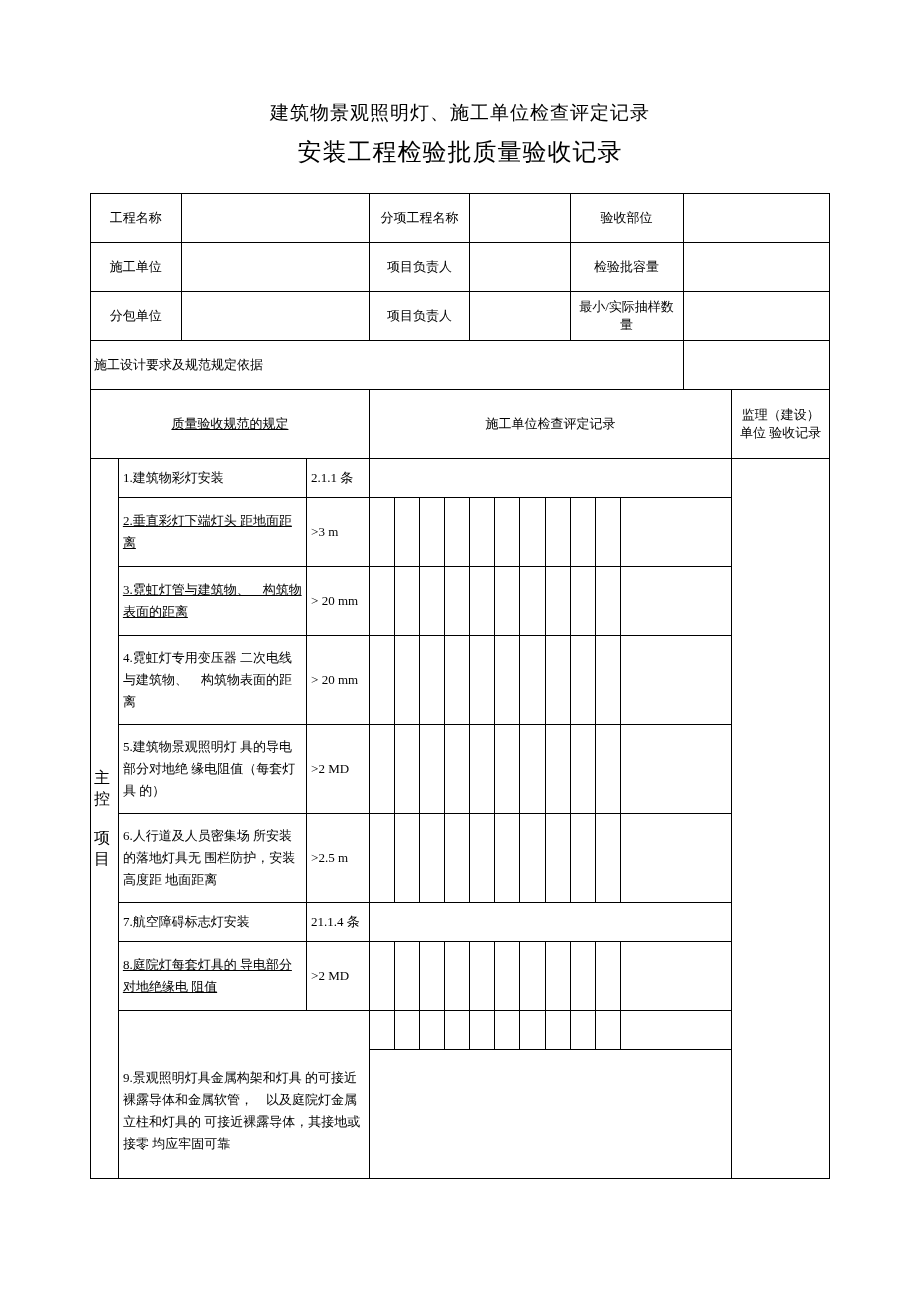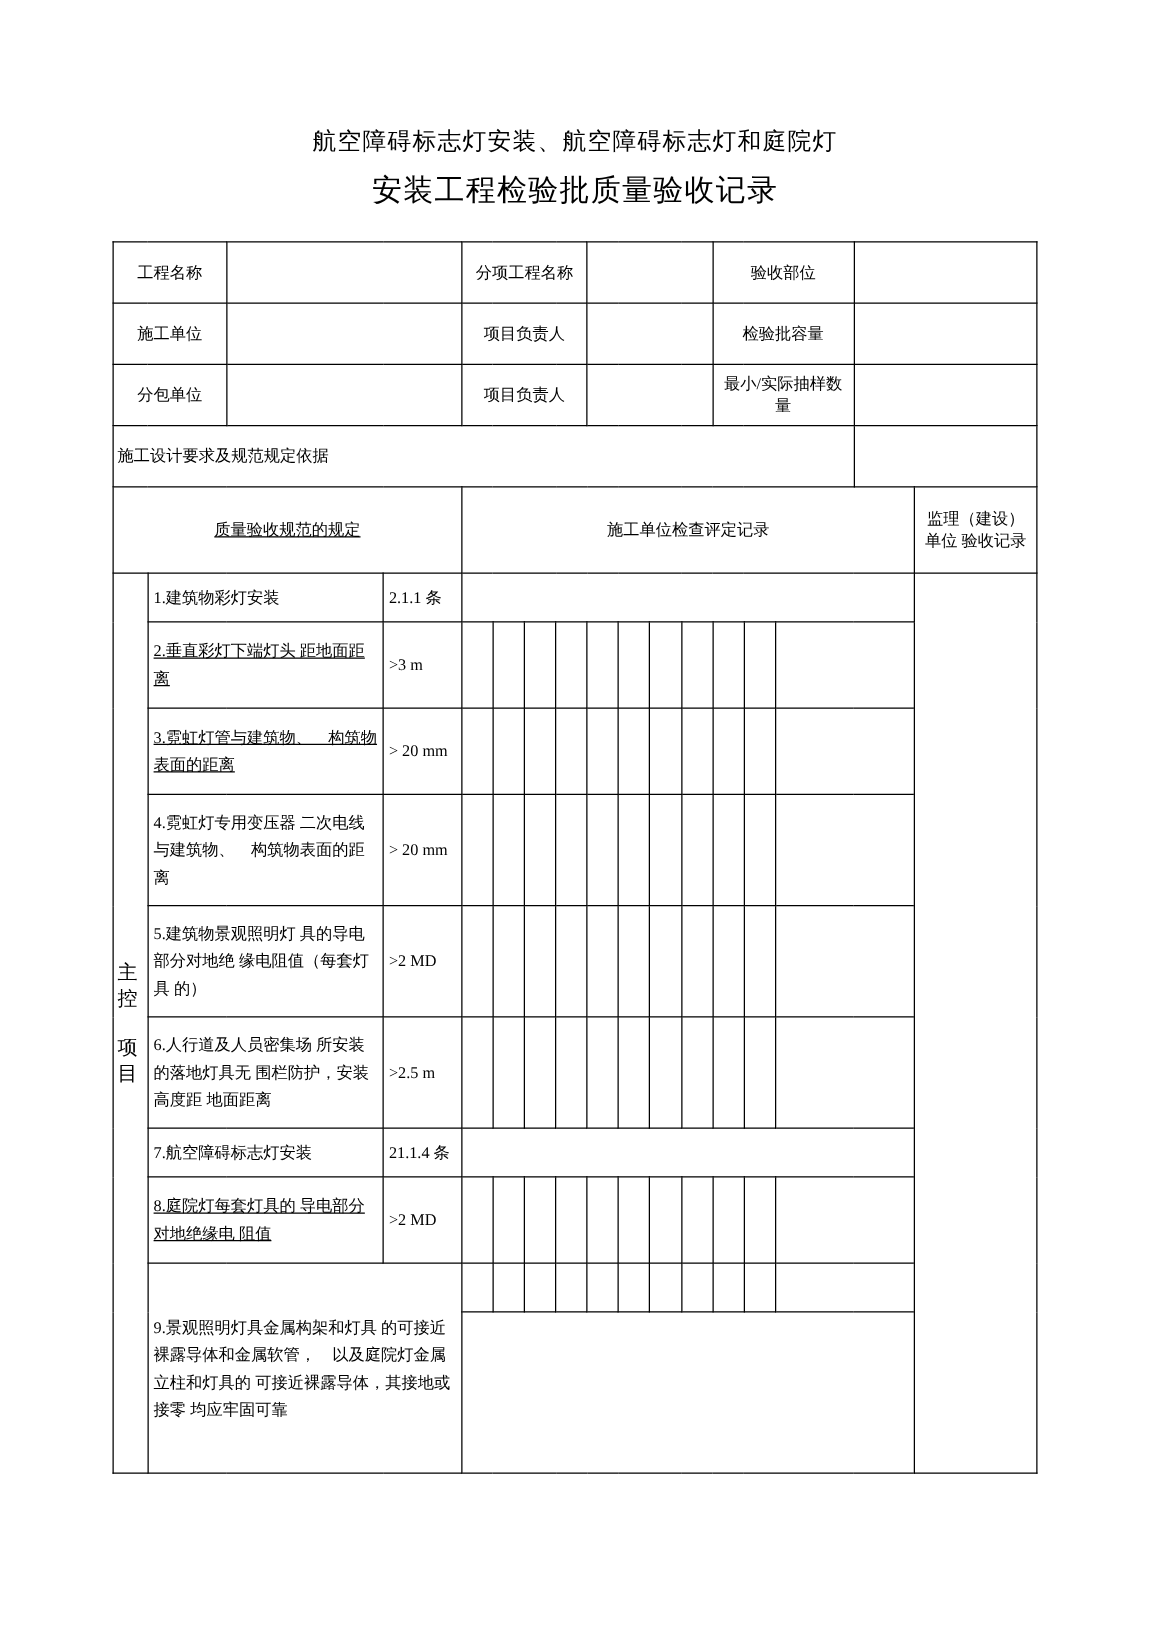--- a/index.html
+++ b/index.html
@@ -52,27 +52,27 @@
     .item-val {
       text-align: left;
       padding-left: 4px;
     }
     .h60 { height: 60px; text-decoration: underline; }
     .h30 { height: 30px; }
     .h80 { height: 80px; }
     .basis-row td { height: 40px; text-align:left; }
     .col-head { text-align: center; font-size: 13px; }
     .check-cell { height: 30px; }
-    .tall-item9 { height: 150px; vertical-align: top; padding-top: 40px;}
+    .tall-item9 { height: 150px; vertical-align: top; padding-top: 56px;}
     .item9-checks td { height: 30px; }
   </style>
 </head>
 <body>
 
-<div class="title">航空障碍标志灯安装、航空障碍标志灯和庭院灯</div>
+<div class="title">建筑物景观照明灯、施工单位检查评定记录</div>
 <div class="subtitle">安装工程检验批质量验收记录</div>
 
 <table>
   <colgroup>
     <col style="width:4%">
       <col style="width:9%">
     <col style="width:18%">
       <col style="width:9%">
     <col style="width:3.6%">
       <col style="width:3.6%">

